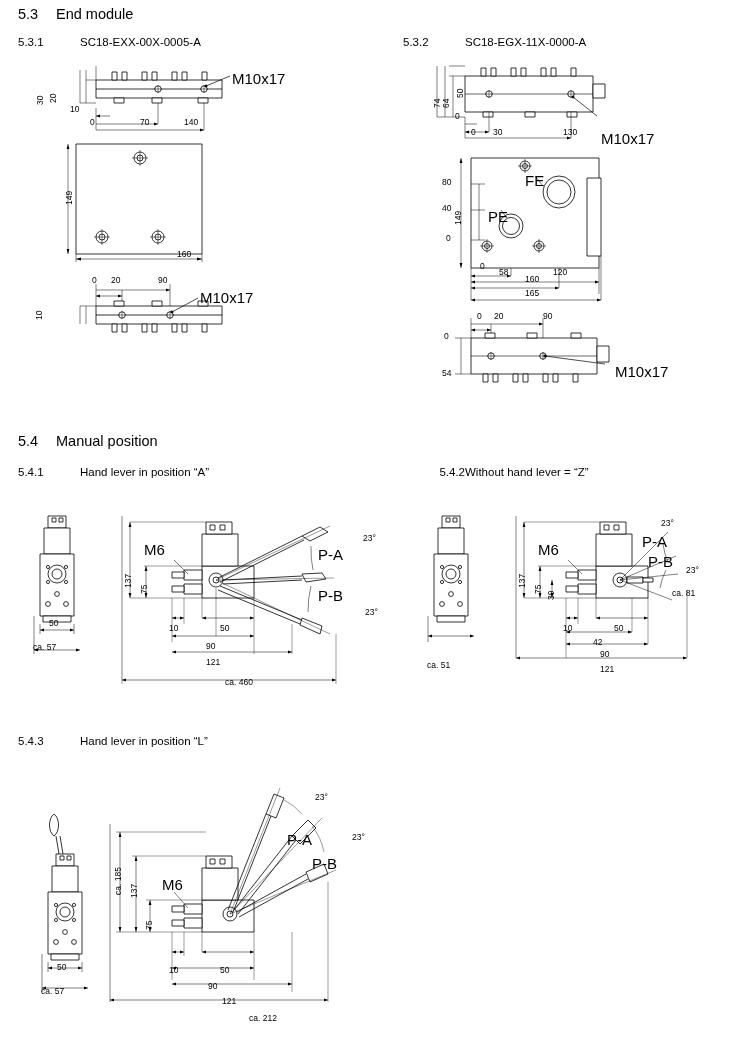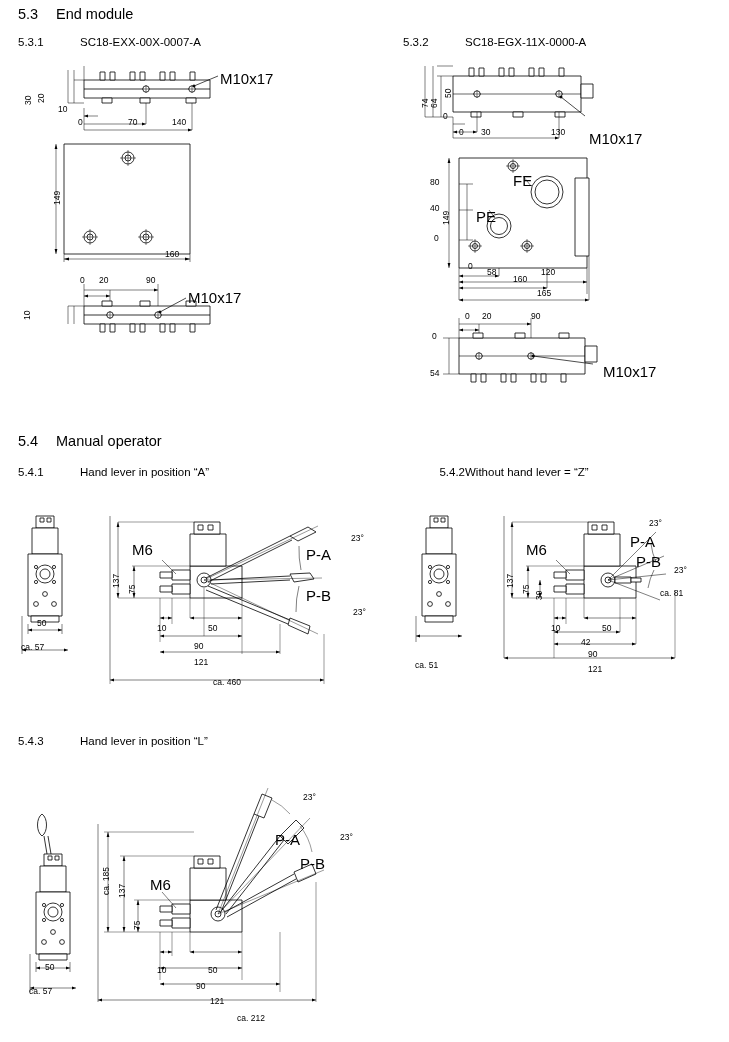--- a/index.html
+++ b/index.html
@@ -12,20 +12,21 @@
     height: 1042px;
     position: relative;
     font-family: "Liberation Sans", sans-serif;
     color: #000000;
     overflow: hidden;
   }
   .page {
     position: relative;
     width: 707px;
     height: 1042px;
+    padding-left: 12px;
   }
   
   .sec-h {
     position: absolute;
     font-size: 14.5px;
     font-weight: 400;
     white-space: nowrap;
   }
   .sec-h .num { display: inline-block; width: 38px; }
   .sub-h {
@@ -61,21 +62,21 @@
 </head>
 <body>
 
 <div class="page">
 
   <div class="sec-h" style="left:18px; top:6px;">
     <span class="num">5.3</span><span>End module</span>
   </div>
 
   <div class="sub-h" style="left:18px; top:36px;">
-    <span class="num">5.3.1</span><span>SC18-EXX-00X-0007-A</span>
+    <span class="num">5.3.1</span><span>SC18-EXX-00X-0005-A</span>
   </div>
   <div class="sub-h" style="left:403px; top:36px;">
     <span class="num">5.3.2</span><span>SC18-EGX-11X-0000-A</span>
   </div>
 
   <div class="blk">
     <svg style="left:18px; top:58px;" width="230" height="80" viewBox="0 0 230 80" fill="none" stroke="#000" stroke-width="0.8">
 
       <rect x="66" y="22" width="126" height="18" fill="#fff"></rect>
       <line x1="66" y1="31" x2="192" y2="31"></line>
@@ -314,21 +315,21 @@
       <polygon points="186,152 182,150.6 182,153.4" fill="#000" stroke="none"></polygon>
     </svg>
     <div class="dim rot" style="left:442px; top:225px;">149</div>
     <div class="dim" style="left:430px; top:178px;">80</div>
     <div class="dim" style="left:430px; top:204px;">40</div>
     <div class="dim" style="left:434px; top:234px;">0</div>
     <div class="dim" style="left:468px; top:262px;">0</div>
     <div class="dim" style="left:487px; top:268px;">58</div>
     <div class="dim" style="left:513px; top:275px;">160</div>
     <div class="dim" style="left:541px; top:268px;">120</div>
-    <div class="dim" style="left:513px; top:289px;margin-left:24px;">165</div>
+    <div class="dim" style="left:513px; top:289px;">165</div>
     <div class="lbl" style="left:476px; top:208px;">PE</div>
     <div class="lbl" style="left:513px; top:172px;">FE</div>
   </div>
 
   <div class="blk">
     <svg style="left:403px; top:312px;" width="250" height="80" viewBox="0 0 250 80" fill="none" stroke="#000" stroke-width="0.8">
 
       <line x1="56" y1="6" x2="56" y2="26" stroke-width="0.5"></line>
       <line x1="76" y1="12" x2="76" y2="26" stroke-width="0.5"></line>
       <line x1="128" y1="6" x2="128" y2="26" stroke-width="0.5"></line>
@@ -368,21 +369,21 @@
     </svg>
     <div class="dim" style="left:465px; top:312px;">0</div>
     <div class="dim" style="left:482px; top:312px;">20</div>
     <div class="dim" style="left:531px; top:312px;">90</div>
     <div class="dim" style="left:432px; top:332px;">0</div>
     <div class="dim" style="left:430px; top:369px;">54</div>
     <div class="lbl" style="left:603px; top:363px;">M10x17</div>
   </div>
 
   <div class="sec-h" style="left:18px; top:433px;">
-    <span class="num">5.4</span><span>Manual operator</span>
+    <span class="num">5.4</span><span>Manual position</span>
   </div>
 
   <div class="sub-h" style="left:18px; top:466px;">
     <span class="num">5.4.1</span><span>Hand lever in position “A”</span>
   </div>
   <div class="sub-h" style="left:403px; top:466px;text-align:right;">
     <span class="num">5.4.2</span><span>Without hand lever = “Z”</span>
   </div>
 
   <div class="blk">

